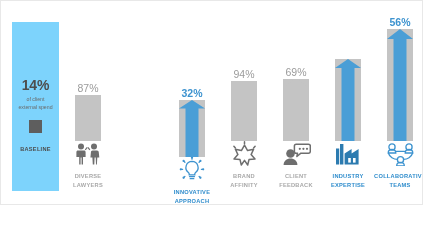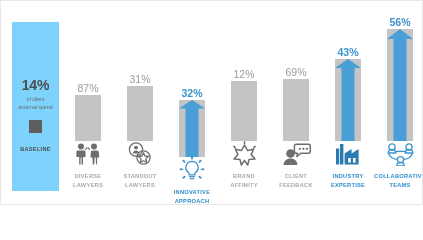--- a/index.html
+++ b/index.html
@@ -153,45 +153,20 @@
           <path d="M17.3 8.6l-2-2.6-.9.7 2 2.6z"></path>
         </g>
       </svg>
     </div>
     <div class="cap">
       <span>DIVERSE</span><br>
       <span>LAWYERS</span>
     </div>
   </div>
 
-  <div class="col" id="col1" style="left: 111px; width: 56px;">
-    <div class="pct" style="top: 72.8966px;">31%</div>
-    <div class="arrow" style="height: 55.1034px; bottom: 65px;">
-      <svg viewBox="0 0 26 100" preserveAspectRatio="none">
-        <path d="M13 0 L26 15 L19.5 15 L19.5 100 L6.5 100 L6.5 15 L0 15 Z" fill="#c4c4c4"></path>
-      </svg>
-    </div>
-    <div class="icon-wrap">
-      <svg width="28" height="25" viewBox="0 0 28 25">
-        <g fill="none" stroke="#6e6e6e" stroke-width="1.3">
-          <circle cx="10" cy="8.5" r="6.6"></circle>
-          <circle cx="17.5" cy="16.5" r="6.6"></circle>
-        </g>
-        <g fill="#6e6e6e">
-          <circle cx="10" cy="6.6" r="1.9"></circle>
-          <path d="M6.9 12.6c0-1.8 1.4-3 3.1-3s3.1 1.2 3.1 3z"></path>
-        </g>
-        <path d="M17.5 11.9l1.5 3.1 3.4.5-2.5 2.4.6 3.4-3-1.6-3 1.6.6-3.4-2.5-2.4 3.4-.5z" fill="none" stroke="#6e6e6e" stroke-width="1.3" stroke-linejoin="round"></path>
-      </svg>
-    </div>
-    <div class="cap">
-      <span>STANDOUT</span><br>
-      <span>LAWYERS</span>
-    </div>
-  </div>
 
   <div class="col accent" id="col2" style="left: 163px; width: 56px; margin-top: 16px;">
     <div class="pct" style="top: 70.6207px;">32%</div>
     <div class="arrow" style="height: 57.3793px; bottom: 65px;">
       <svg viewBox="0 0 26 100" preserveAspectRatio="none">
         <path d="M13 0 L26 15 L19.5 15 L19.5 100 L6.5 100 L6.5 15 L0 15 Z" fill="#4a9ed6"></path>
       </svg>
     </div>
     <div class="icon-wrap">
       <svg width="26" height="25" viewBox="0 0 26 25">
@@ -211,21 +186,21 @@
         </g>
       </svg>
     </div>
     <div class="cap">
       <span>INNOVATIVE</span><br>
       <span>APPROACH</span>
     </div>
   </div>
 
   <div class="col" id="col3" style="left: 215px; width: 56px;">
-    <div class="pct" style="top: 68.3448px;">12%</div>
+    <div class="pct" style="top: 68.3448px;">94%</div>
     <div class="arrow" style="height: 59.6552px; bottom: 65px;">
       <svg viewBox="0 0 26 100" preserveAspectRatio="none">
         <path d="M13 0 L26 14 L19.5 14 L19.5 100 L6.5 100 L6.5 14 L0 14 Z" fill="#c4c4c4"></path>
       </svg>
     </div>
     <div class="icon-wrap">
       <svg width="27" height="25" viewBox="0 0 27 25">
         <path d="M13.5 4.2 L16.6 9.6 L22.6 8.3 L20.1 13.6 L24 18 L18 18.6 L16.7 24 L13.5 19.4 L10.3 24 L9 18.6 L3 18 L6.9 13.6 L4.4 8.3 L10.4 9.6 Z" fill="none" stroke="#6e6e6e" stroke-width="1.5" stroke-linejoin="round"></path>
         <g stroke="#6e6e6e" stroke-width="1.5" stroke-linecap="round">
           <path d="M13.5 3.1V0.8M4.4 6.9L2.9 5.2M22.6 6.9l1.5-1.7"></path>
@@ -259,21 +234,20 @@
         </g>
       </svg>
     </div>
     <div class="cap">
       <span>CLIENT</span><br>
       <span>FEEDBACK</span>
     </div>
   </div>
 
   <div class="col accent" id="col5" style="left: 319px; width: 56px;">
-    <div class="pct" style="top: 45.5862px;">43%</div>
     <div class="arrow" style="height: 82.4138px; bottom: 65px;">
       <svg viewBox="0 0 26 100" preserveAspectRatio="none">
         <path d="M13 0 L26 11 L19.5 11 L19.5 100 L6.5 100 L6.5 11 L0 11 Z" fill="#4a9ed6"></path>
       </svg>
     </div>
     <div class="icon-wrap">
       <svg width="27" height="23" viewBox="0 0 27 23">
         <g fill="#2c7bb0">
           <rect x="1" y="6.5" width="3.2" height="16"></rect>
           <rect x="5" y="2" width="3.4" height="20.5"></rect>

